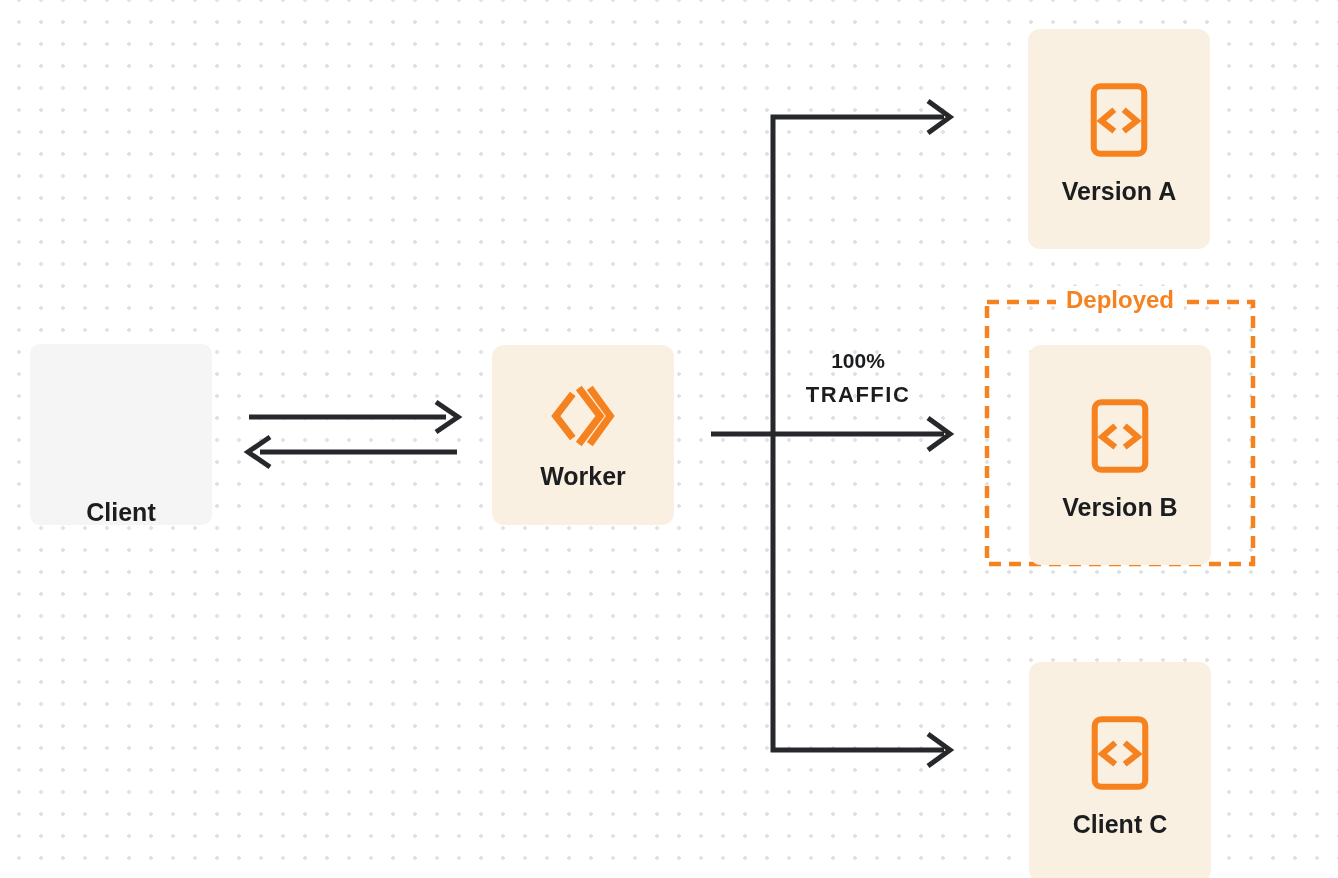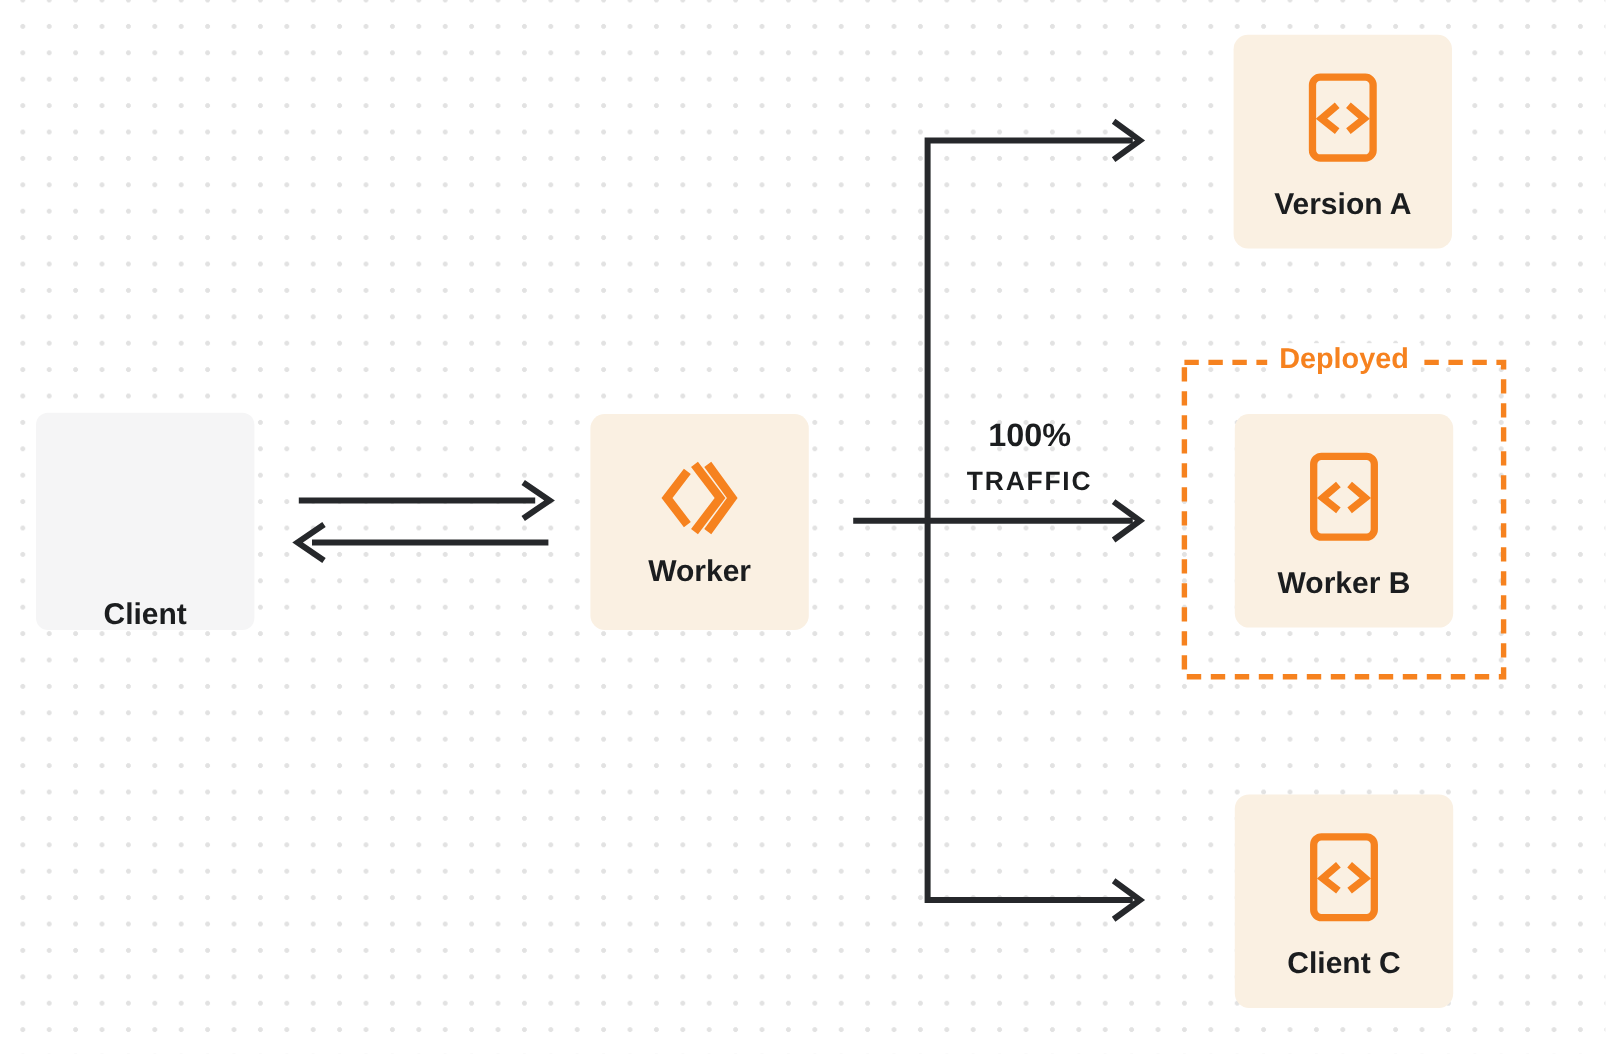--- a/index.html
+++ b/index.html
@@ -25,30 +25,30 @@
   .node .label{font-size:25px;font-weight:bold;color:#1b1d1f;line-height:1;}
   .client{
     left:30px;top:344px;width:182px;height:181px;
     background:#f5f5f6;border-radius:10px;justify-content:flex-end;
   }
   .worker{
     left:492px;top:345px;width:182px;height:180px;
     background:#faf0e2;gap:10px;
   }
   .version{
-    width:182px;height:178px;background:#faf0e2;gap:16px;padding-top:6px;box-sizing:border-box;
+    width:182px;height:220px;background:#faf0e2;gap:16px;padding-top:6px;box-sizing:border-box;
   }
   .version-a{left:1028px;top:29px;}
   .version-b{left:1029px;top:345px;}
   .version-c{left:1029px;top:662px;}
   .traffic{
     position:absolute;left:788px;top:350px;width:140px;
     text-align:center;color:#1b1d1f;font-weight:bold;
   }
-  .traffic .pct{font-size:27px;line-height:1;}
+  .traffic .pct{font-size:21px;line-height:1;}
   .traffic .word{font-size:22px;line-height:1;margin-top:13px;letter-spacing:1.5px;}
   .deployed-frame{position:absolute;left:985px;top:300px;width:270px;height:266px;}
   .deployed-frame svg{position:absolute;left:0;top:0;width:100%;height:100%;overflow:visible;}
   .deployed-label{
     position:absolute;left:0;top:-14px;width:100%;text-align:center;
   }
   .deployed-label span{
     display:inline-block;background:#ffffff;padding:0 10px;
     color:#f6821f;font-size:24px;font-weight:bold;line-height:28px;
   }
@@ -116,21 +116,21 @@
   </div>
 
   <div class="node version version-b">
     <span>
       <svg width="58" height="78" viewBox="0 0 62 80" fill="none" stroke="#f6821f" stroke-width="6.5" stroke-linejoin="miter">
         <rect x="4" y="4" width="54" height="72" rx="7"></rect>
         <path d="M 26 29 L 12 41 L 26 52"></path>
         <path d="M 36 29 L 50 41 L 36 52"></path>
       </svg>
     </span>
-    <span class="label">Worker B</span>
+    <span class="label">Version B</span>
   </div>
 
   <div class="node version version-c">
     <span>
       <svg width="58" height="78" viewBox="0 0 62 80" fill="none" stroke="#f6821f" stroke-width="6.5" stroke-linejoin="miter">
         <rect x="4" y="4" width="54" height="72" rx="7"></rect>
         <path d="M 26 29 L 12 41 L 26 52"></path>
         <path d="M 36 29 L 50 41 L 36 52"></path>
       </svg>
     </span>

